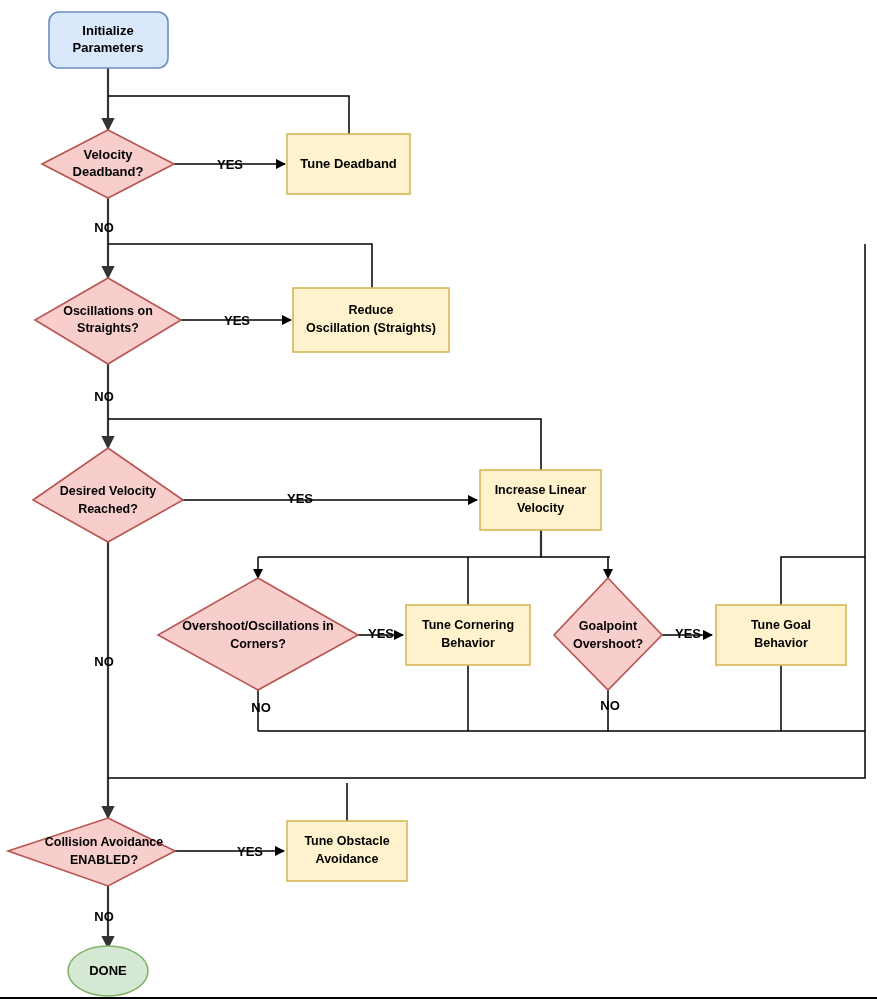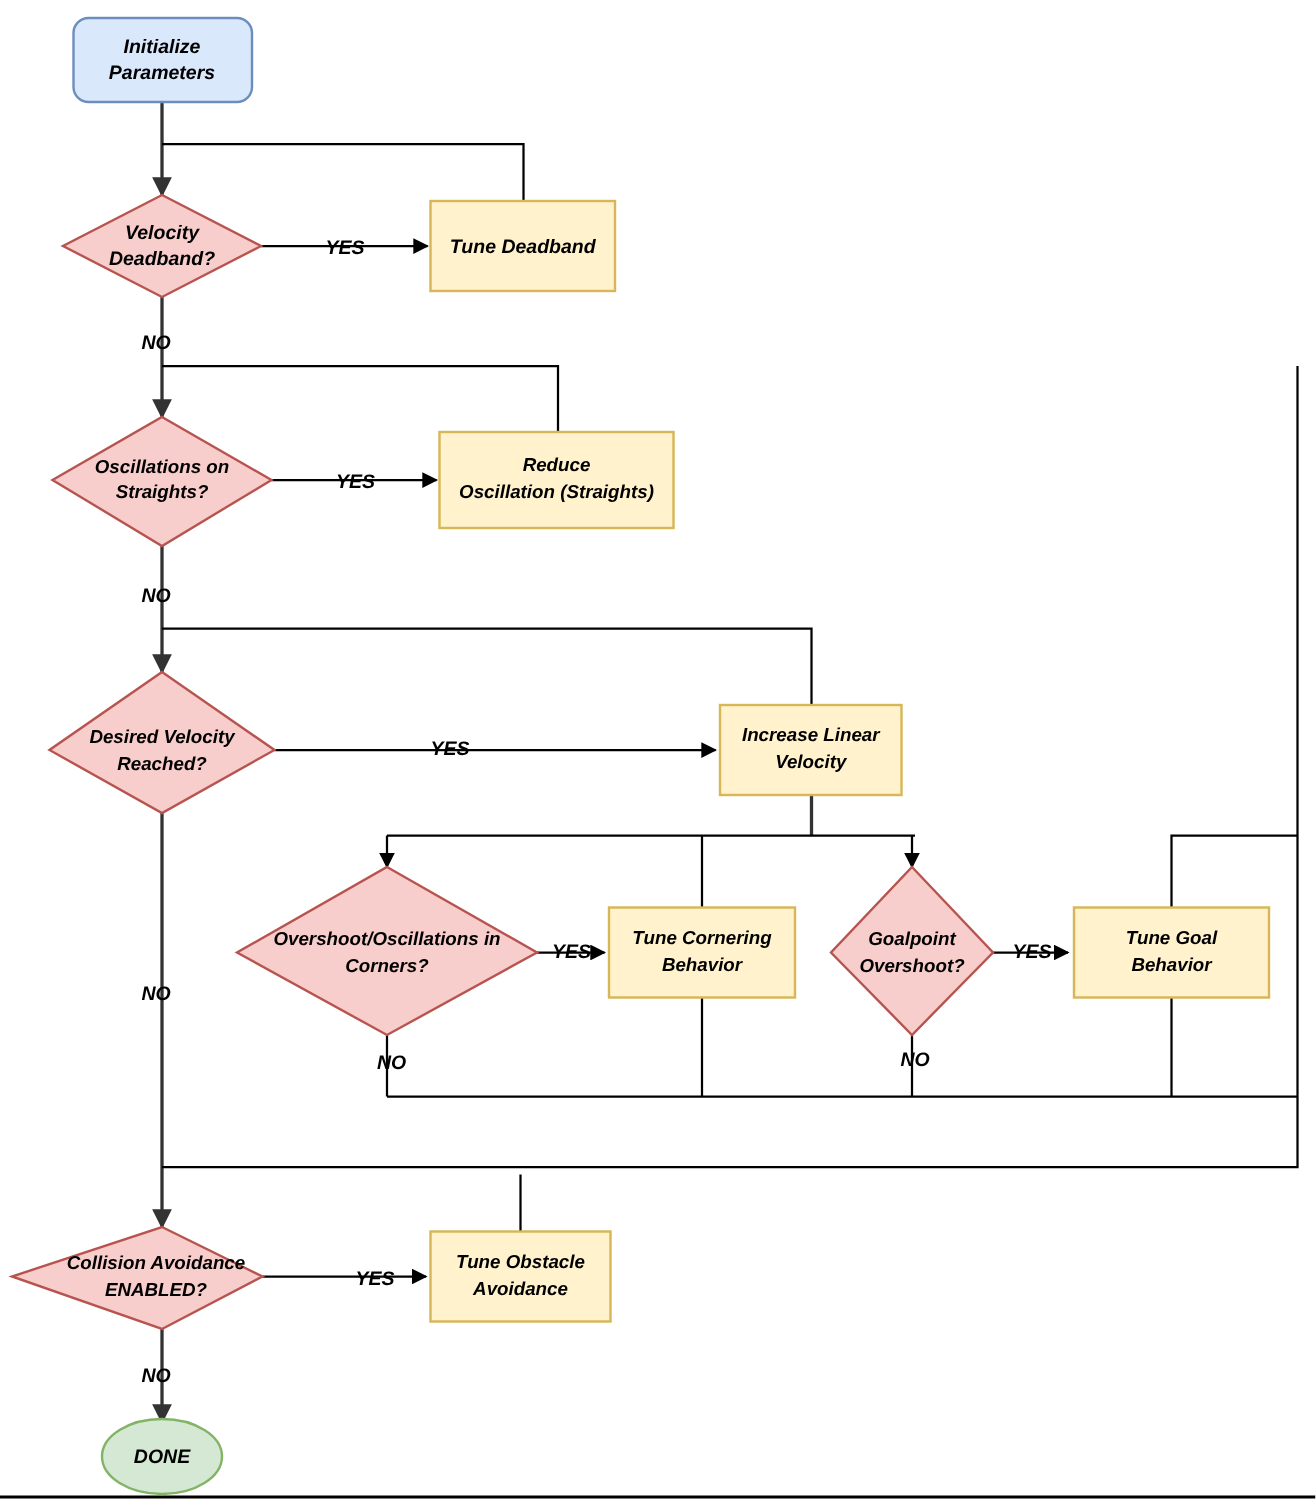--- a/index.html
+++ b/index.html
@@ -10,21 +10,20 @@
   body {
     width: 877px;
     height: 1002px;
     font-family: "Liberation Sans", sans-serif;
     overflow: hidden;
   }
   #flow-root {
     position: relative;
     width: 877px;
     height: 1002px;
-    font-style: italic;
   }
   svg#flowchart {
     display: block;
     width: 877px;
     height: 1002px;
   }
   .node-text {
     font-family: "Liberation Sans", sans-serif;
     font-size: 13px;
     font-weight: bold;

